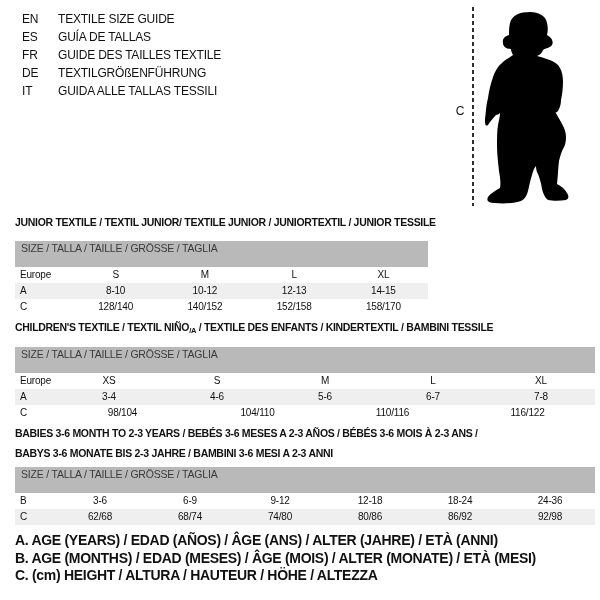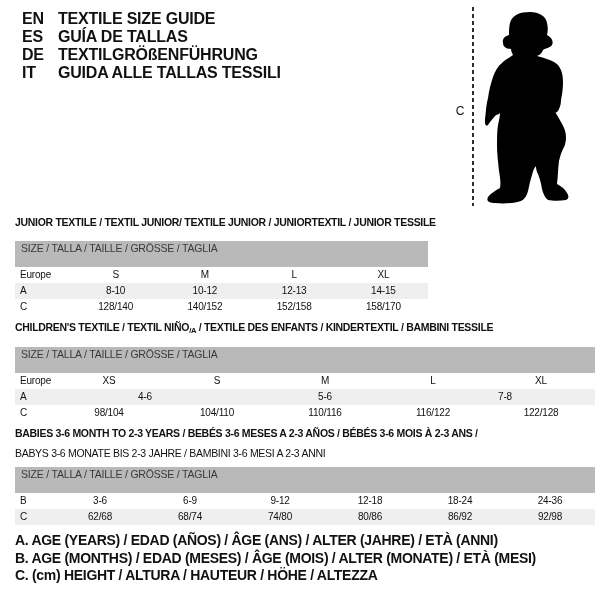--- a/index.html
+++ b/index.html
@@ -9,35 +9,35 @@
     font-family:"Liberation Sans","DejaVu Sans",sans-serif;
     color:var(--text,#111111);
     position:relative;
     overflow:hidden;
   }
   #root{position:absolute;inset:0;width:600px;height:600px;}
 
   
   .langs{position:absolute;left:22px;top:10px;}
   .lang-row{display:grid;grid-template-columns:36px auto;height:18px;line-height:18px;}
-  .lang-code,.lang-title{font-weight:bold;font-size:16px;letter-spacing:-0.2px;white-space:nowrap;}
+  .lang-code,.lang-title{font-weight:normal;font-size:12px;letter-spacing:-0.2px;white-space:nowrap;}
 
   
   .hline{
     position:absolute;left:472px;top:7px;width:2px;height:199px;
     background:repeating-linear-gradient(to bottom,var(--dash,#2e2e2e) 0 4px,transparent 4px 7px);
   }
   .hlabel{position:absolute;left:452px;top:104px;width:16px;text-align:center;
     font-size:12px;line-height:14px;}
   .baby{position:absolute;left:485px;top:5px;width:105px;height:205px;}
 
   
   .ttl{position:absolute;left:15px;width:582px;
     font-weight:bold;font-size:10.5px;line-height:13px;letter-spacing:-0.3px;white-space:nowrap;}
-  .ttl .line2{font-weight:normal;font-size:10.5px;line-height:17px;letter-spacing:-0.3px;}
+  .ttl .line2{font-weight:bold;font-size:10.5px;line-height:17px;letter-spacing:-0.3px;}
   .subsc{font-size:7.5px;vertical-align:-2px;}
   #title-junior{top:216px;}
   #title-children{top:321px;}
   #title-babies{top:425px;line-height:17px;}
 
   
   .tbl{position:absolute;left:15px;}
   #tbl-junior{top:241px;width:413px;--lw:56px;}
   #tbl-children{top:347px;width:580px;--lw:40px;}
   #tbl-babies{top:467px;width:580px;--lw:40px;}
@@ -61,20 +61,24 @@
 <div id="root">
 
   <div class="langs">
     <div class="lang-row">
       <span class="lang-code">EN</span>
       <span class="lang-title">TEXTILE SIZE GUIDE</span>
     </div>
     <div class="lang-row">
       <span class="lang-code">ES</span>
       <span class="lang-title">GUÍA DE TALLAS</span>
+    </div>
+    <div class="lang-row">
+      <span class="lang-code">FR</span>
+      <span class="lang-title">GUIDE DES TAILLES TEXTILE</span>
     </div>
     <div class="lang-row">
       <span class="lang-code">DE</span>
       <span class="lang-title">TEXTILGRÖßENFÜHRUNG</span>
     </div>
     <div class="lang-row">
       <span class="lang-code">IT</span>
       <span class="lang-title">GUIDA ALLE TALLAS TESSILI</span>
     </div>
   </div>
@@ -152,31 +156,32 @@
         <div class="row">
           <span class="lab">Europe</span>
           <span class="cell">XS</span>
           <span class="cell">S</span>
           <span class="cell">M</span>
           <span class="cell">L</span>
           <span class="cell">XL</span>
         </div>
         <div class="row shaded">
           <span class="lab">A</span>
+          <span class="cell">3-4</span>
           <span class="cell">4-6</span>
           <span class="cell">5-6</span>
+          <span class="cell">6-7</span>
           <span class="cell">7-8</span>
         </div>
         <div class="row">
           <span class="lab">C</span>
           <span class="cell">98/104</span>
           <span class="cell">104/110</span>
           <span class="cell">110/116</span>
           <span class="cell">116/122</span>
-          <span class="cell">122/128</span>
         </div>
       </div>
   </div>
 
   <div class="ttl" id="title-babies">
     <span>BABIES 3-6 MONTH TO 2-3 YEARS / BEBÉS 3-6 MESES A 2-3 AÑOS / BÉBÉS 3-6 MOIS À 2-3 ANS /</span><span class="subsc"></span><span></span>
     <div class="line2">BABYS 3-6 MONATE BIS 2-3 JAHRE / BAMBINI 3-6 MESI A 2-3 ANNI</div>
   </div>
 
   <div class="tbl" id="tbl-babies">

